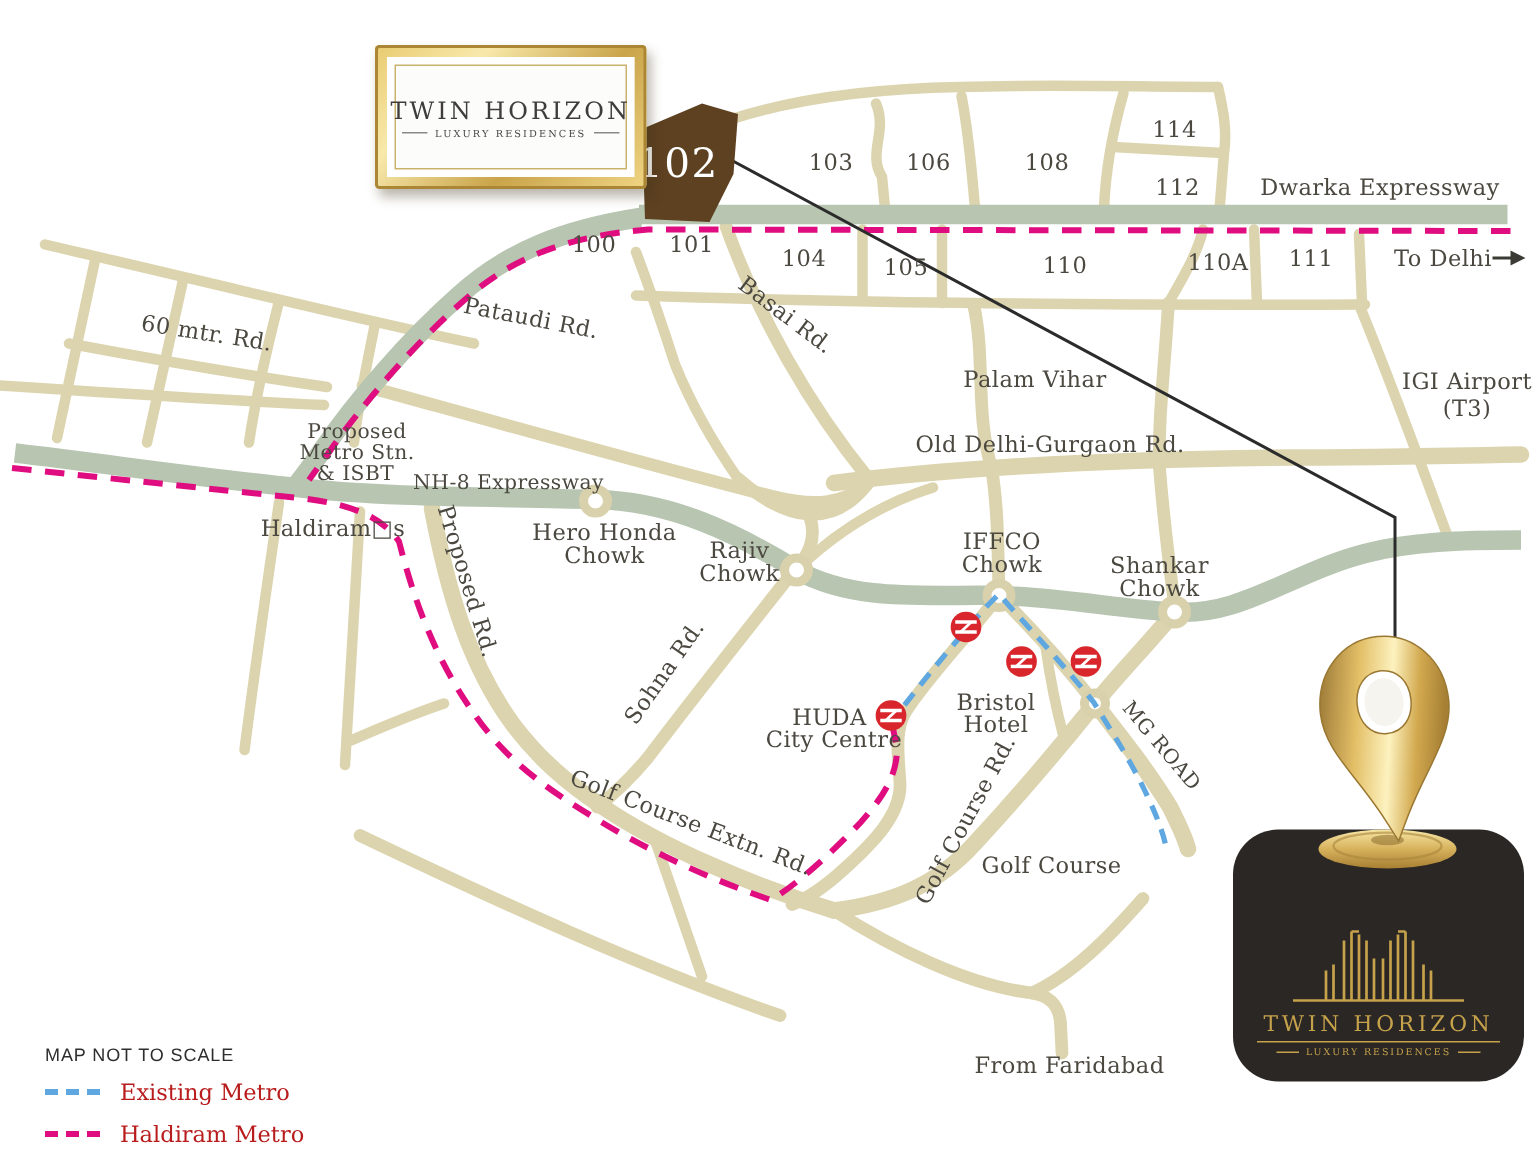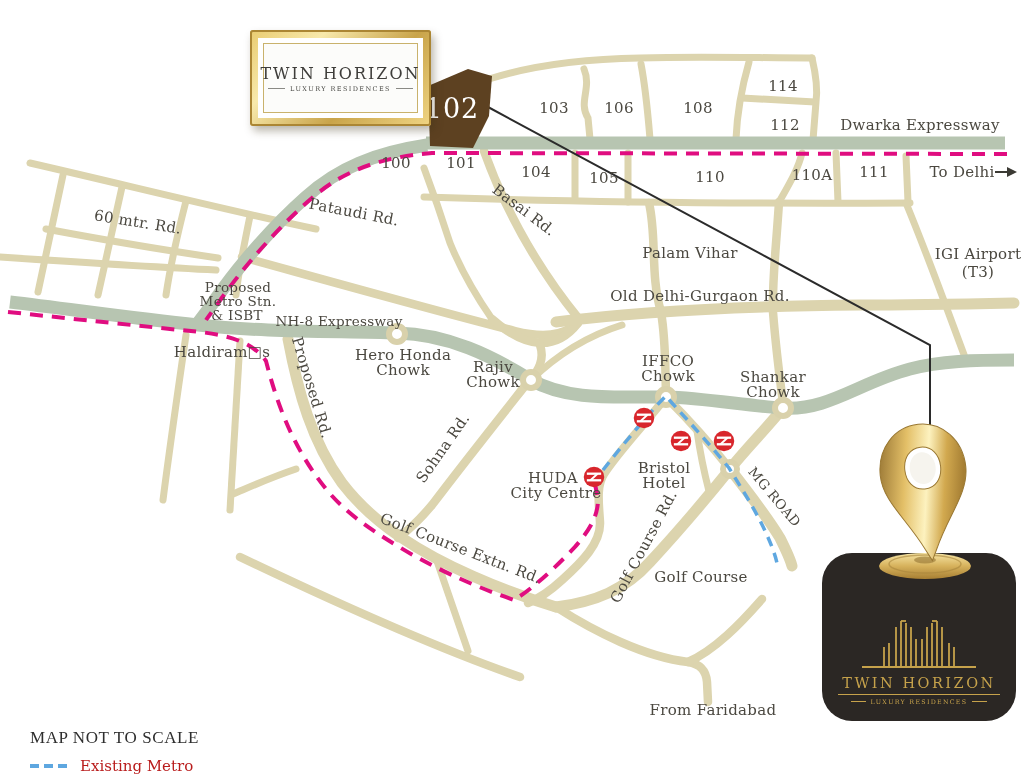--- a/index.html
+++ b/index.html
@@ -31,22 +31,22 @@
          padding-bottom:16px;box-sizing:border-box;}
   .card-title{color:#c6a24b;font-size:14.5px;letter-spacing:2.5px;white-space:nowrap;
          border-bottom:1px solid #c6a24b;padding:0 4px 3px 4px;margin-top:2px;}
   .card-subrow{display:flex;align-items:center;gap:5px;margin-top:3px;}
   .card-subrow .rule{width:15px;height:1px;background:#c6a24b;}
   .card-subtitle{color:#c6a24b;font-size:6.3px;letter-spacing:1.3px;white-space:nowrap;}
   .pin-svg{position:absolute;left:856px;top:406px;}
 
   
   .legend{position:absolute;left:30px;top:696px;}
-  .legend-title{font-family:Liberation Serif, serif;font-size:17px;
-         letter-spacing:.6px;color:#2e2e2e;margin-top:32px;}
+  .legend-title{font-family:Liberation Sans, sans-serif;font-size:12px;
+         letter-spacing:.6px;color:#2e2e2e;}
   .legend-row{display:flex;align-items:center;gap:10px;margin-top:8px;height:20px;}
   .swatch{width:40px;}
   .swatch-blue{height:3.5px;background:repeating-linear-gradient(90deg,#5ea7e0 0 9px,transparent 9px 14px);}
   .swatch-pink{height:4px;background:repeating-linear-gradient(90deg,#e00d80 0 9px,transparent 9px 14px);}
   .legend-label{font-size:15px;color:#b91c1c;}
 </style>
 </head>
 <body>
 
 <div class="stage">
@@ -265,17 +265,17 @@
   </svg>
 
   <div class="legend">
     <div class="legend-title">MAP NOT TO SCALE</div>
     <div class="legend-row">
       <span class="swatch swatch-blue"></span>
       <span class="legend-label">Existing Metro</span>
     </div>
     <div class="legend-row">
       <span class="swatch swatch-pink"></span>
-      <span class="legend-label">Proposed Metro</span>
+      <span class="legend-label">Haldiram Metro</span>
     </div>
   </div>
 
 </div>
 
 </body></html>

